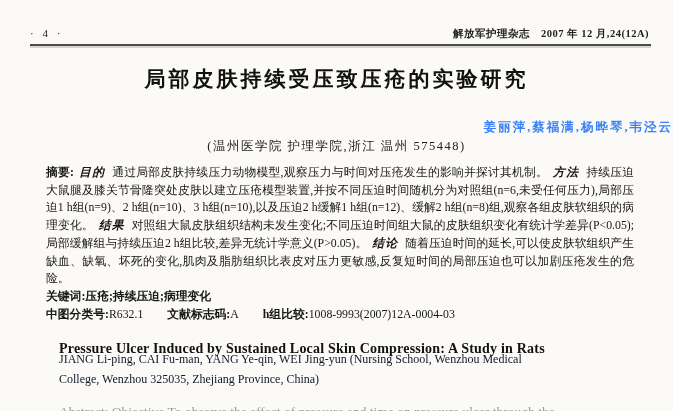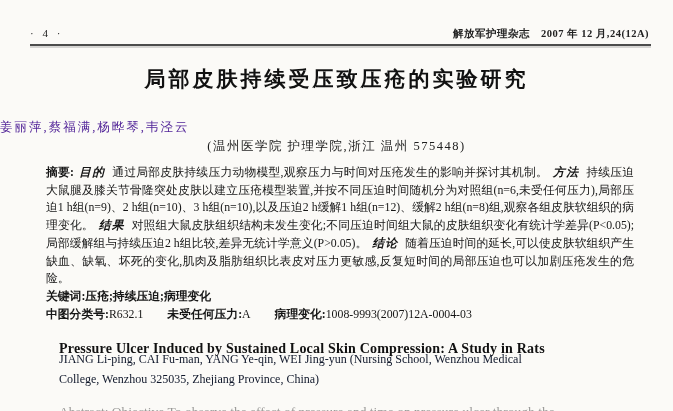--- a/index.html
+++ b/index.html
@@ -9,22 +9,22 @@
     font-family:"Liberation Serif","DejaVu Serif",serif;
   }
   
   .hdr{position:absolute;top:27px;left:30px;right:24px;display:flex;justify-content:space-between;align-items:baseline;}
   .pagenum{font-size:11px;letter-spacing:3px;color:#222;}
   .jrnl{font-size:10.5px;font-weight:bold;color:#222;letter-spacing:.5px;}
   .rule{position:absolute;top:44px;left:30px;right:22px;height:2px;background:#4c4c4c;box-shadow:0 2px 0 rgba(130,130,130,.3);}
   
   .title-cn{position:absolute;top:64px;left:0;right:0;margin:1px;text-align:center;
     font-size:21px;font-weight:bold;letter-spacing:3px;color:#111;}
-  .authors-cn{position:absolute;top:119px;left:0;right:0;text-align:left;
-    font-size:12.5px;letter-spacing:2px;color:#4c1d95;}
+  .authors-cn{position:absolute;top:119px;left:0;right:0;text-align:right;
+    font-size:12.5px;letter-spacing:2px;color:#3b82f6;font-weight:bold;}
   .affil-cn{position:absolute;top:138px;left:0;right:0;text-align:center;
     font-size:12.5px;letter-spacing:1.5px;color:#1e1e1e;}
   
   .body-block{position:absolute;top:164px;left:46px;width:588px;
     font-size:11.8px;line-height:17.7px;text-align:justify;color:#161616;}
   .body-block p{margin:0;}
   .abs-label{font-weight:bold;}
   .sec-label{font-weight:bold;font-style:italic;margin:0 7px 0 5px;letter-spacing:1px;}
   .kw-line{font-weight:bold;}
   .cls-line .cls-label{font-weight:bold;}
@@ -50,21 +50,21 @@
 
   <h1 class="title-cn">局部皮肤持续受压致压疮的实验研究</h1>
   <div class="authors-cn">姜丽萍,蔡福满,杨晔琴,韦泾云</div>
   <div class="affil-cn">(温州医学院 护理学院,浙江 温州 575448)</div>
 
   <div class="body-block">
     <p><span class="abs-label">摘要:</span><span class="sec-label">目的</span><span>通过局部皮肤持续压力动物模型,观察压力与时间对压疮发生的影响并探讨其机制。</span><span class="sec-label">方法</span><span>持续压迫大鼠腿及膝关节骨隆突处皮肤以建立压疮模型装置,并按不同压迫时间随机分为对照组(n=6,未受任何压力),局部压迫1 h组(n=9)、2 h组(n=10)、3 h组(n=10),以及压迫2 h缓解1 h组(n=12)、缓解2 h组(n=8)组,观察各组皮肤软组织的病理变化。</span><span class="sec-label">结果</span><span>对照组大鼠皮肤组织结构未发生变化;不同压迫时间组大鼠的皮肤组织变化有统计学差异(P&lt;0.05);局部缓解组与持续压迫2 h组比较,差异无统计学意义(P&gt;0.05)。</span><span class="sec-label">结论</span><span>随着压迫时间的延长,可以使皮肤软组织产生缺血、缺氧、坏死的变化,肌肉及脂肪组织比表皮对压力更敏感,反复短时间的局部压迫也可以加剧压疮发生的危险。</span></p>
 
     <p class="kw-line"><span>关键词:</span><span>压疮;持续压迫;病理变化</span></p>
 
-    <p class="cls-line"><span class="cls-item"><span class="cls-label">中图分类号:</span><span>R632.1</span></span><span class="cls-item"><span class="cls-label">未受任何压力:</span><span>A</span></span><span><span class="cls-label">病理变化:</span><span>1008-9993(2007)12A-0004-03</span></span></p>
+    <p class="cls-line"><span class="cls-item"><span class="cls-label">中图分类号:</span><span>R632.1</span></span><span class="cls-item"><span class="cls-label">文献标志码:</span><span>A</span></span><span><span class="cls-label">h组比较:</span><span>1008-9993(2007)12A-0004-03</span></span></p>
   </div>
 
   <h2 class="title-en">Pressure Ulcer Induced by Sustained Local Skin Compression: A Study in Rats</h2>
 
   <div class="authors-en">
     <div>JIANG Li-ping, CAI Fu-man, YANG Ye-qin, WEI Jing-yun (Nursing School, Wenzhou Medical</div>
     <div>College, Wenzhou 325035, Zhejiang Province, China)</div>
   </div>
 
   <div class="partial">Abstract: Objective To observe the effect of pressure and time on pressure ulcer through the animal model</div>

